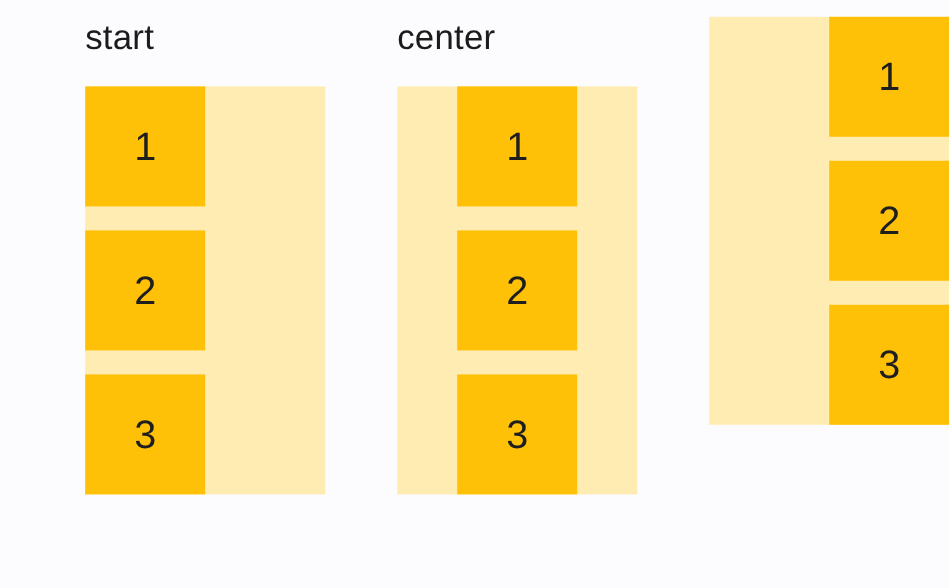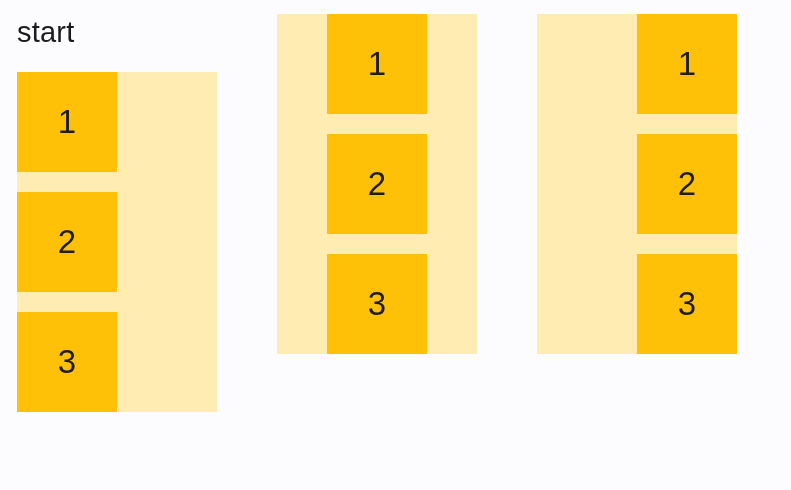--- a/index.html
+++ b/index.html
@@ -15,20 +15,21 @@
     width:791px;
     height:490px;
     background:var(--page-bg);
     font-family:"Liberation Sans", sans-serif;
     overflow:hidden;
   }
   .demo{
     display:flex;
     gap:60px;
     padding:14px 0 0 17px;
+    justify-content:flex-end;
   }
   .example{
     width:200px;
     flex:0 0 200px;
   }
   .example-label{
     margin:0 0 22px 0;
     font-size:29px;
     font-weight:400;
     line-height:36px;
@@ -66,20 +67,21 @@
   <section class="example">
     <h2 class="example-label">start</h2>
     <div class="container align-start">
       <div class="box">1</div>
       <div class="box">2</div>
       <div class="box">3</div>
     </div>
   </section>
 
   <section class="example">
+    <h2 class="example-label">center</h2>
     <div class="container align-center">
       <div class="box">1</div>
       <div class="box">2</div>
       <div class="box">3</div>
     </div>
   </section>
 
   <section class="example">
     <div class="container align-end">
       <div class="box">1</div>

